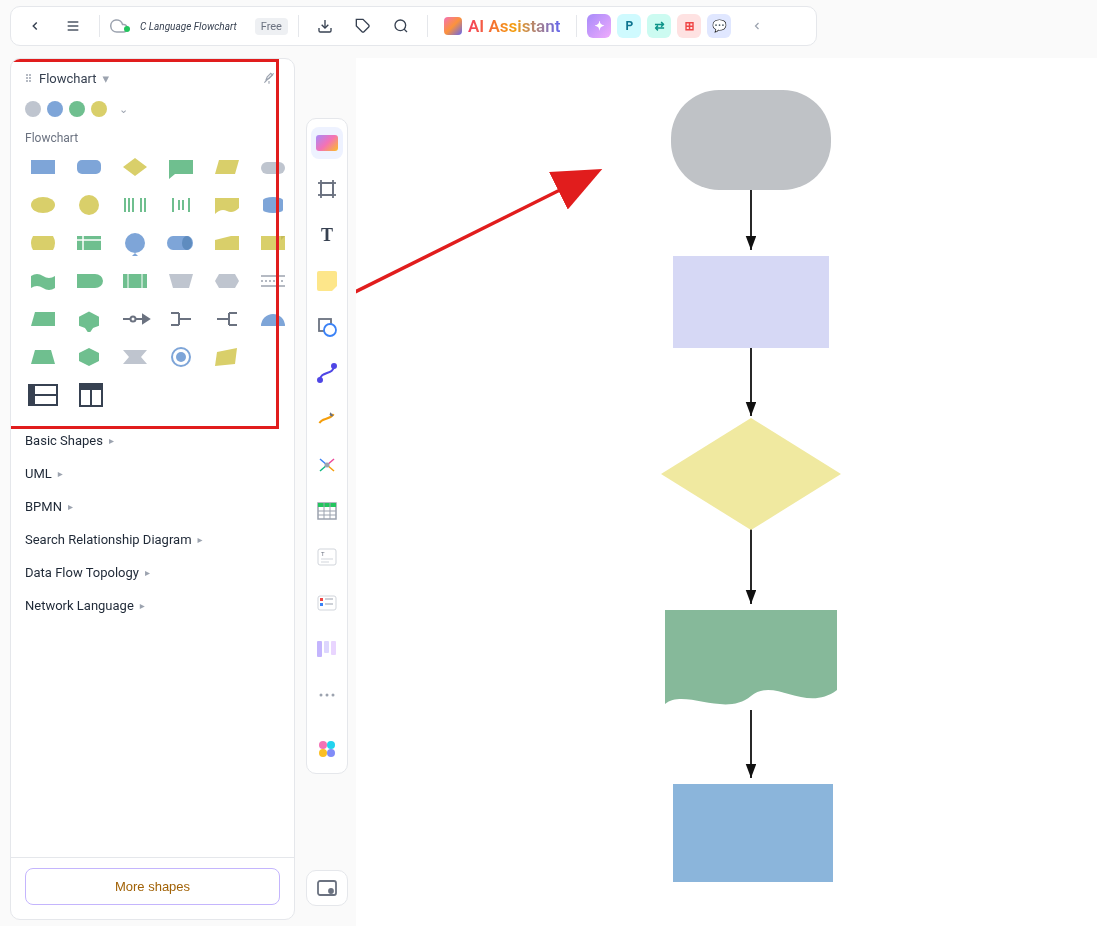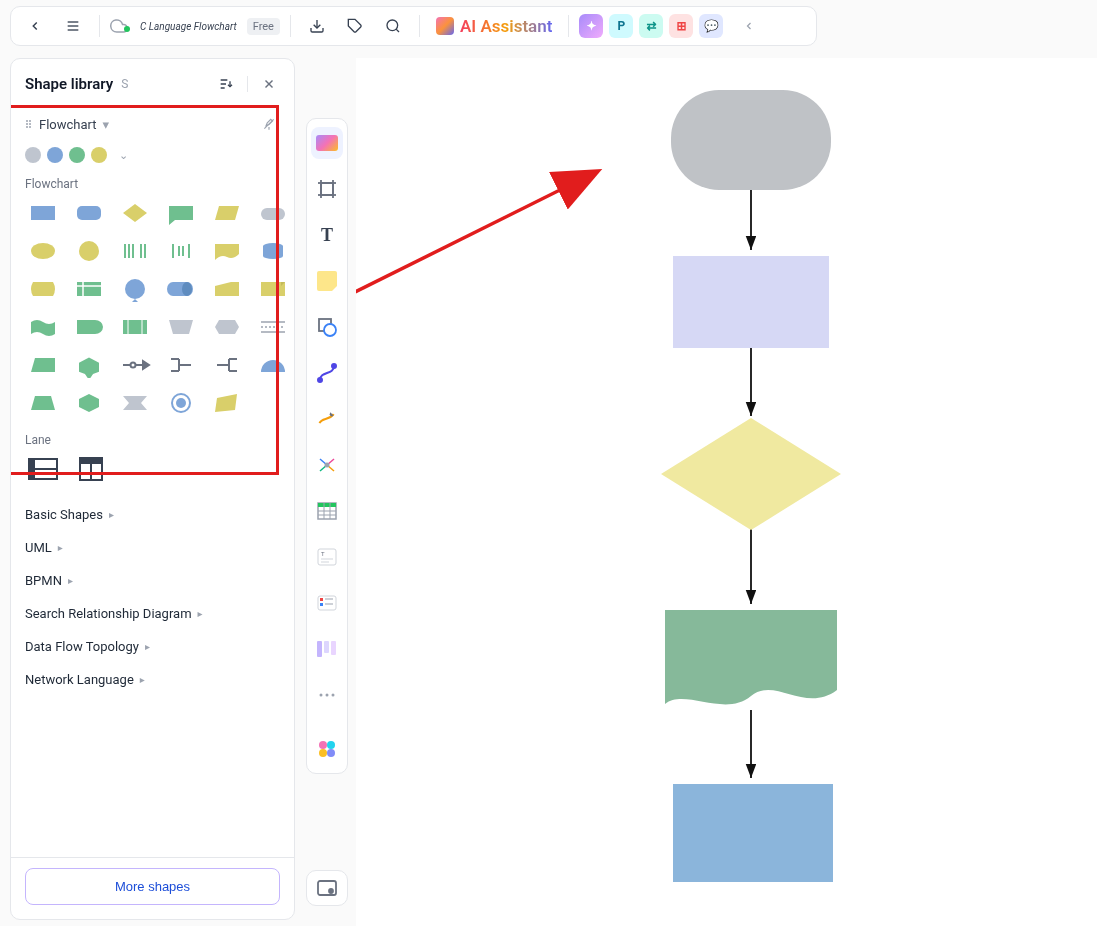--- a/index.html
+++ b/index.html
@@ -20,21 +20,21 @@
   .topbar {
     position: absolute; top: 6px; left: 10px; right: 280px;
     height: 40px;
     display: flex; align-items: center; gap: 6px;
     background: #fff; border: 1px solid var(--border); border-radius: 10px;
     padding: 0 8px;
   }
   .tb-btn { width: 32px; height: 32px; border-radius: 8px; display: flex; align-items: center; justify-content: center; }
   .tb-divider { width: 1px; height: 22px; background: var(--border); margin: 0 4px; }
   .doc-title { font-size: 10px; color: #374151; padding: 0 4px; white-space: nowrap; font-style: italic; }
-  .badge-free { font-size: 11px; background: #eef0f3; color: #6b7280; border-radius: 4px; padding: 2px 6px; margin-left: 0; }
+  .badge-free { font-size: 11px; background: #eef0f3; color: #6b7280; border-radius: 4px; padding: 2px 6px; margin-left: 8px; }
   .ai { display: flex; align-items: center; gap: 6px; padding: 0 6px; }
   .ai-logo { width: 18px; height: 18px; border-radius: 4px; background: linear-gradient(135deg,#f472b6,#fb923c,#6366f1); }
   .ai-text { font-size: 17px; font-weight: 600; background: linear-gradient(90deg,#f43f5e,#f59e0b,#6366f1); -webkit-background-clip: text; background-clip: text; color: transparent; }
   .mini-apps { display:flex; gap:6px; align-items:center; }
   .mini { width:24px; height:24px; border-radius:6px; display:flex; align-items:center; justify-content:center; font-size:12px; font-weight:700; }
 
   
   .sidebar {
     position: absolute; top: 58px; left: 10px; width: 285px; bottom: 6px;
     background: #fff; border: 1px solid var(--border); border-radius: 10px;
@@ -65,21 +65,21 @@
   .shape-cell { width:36px; height:28px; display:flex; align-items:center; justify-content:center; border-radius:4px; }
   .shape-cell svg { pointer-events:none; }
 
   .red-rect { position:absolute; border: 3px solid var(--red); pointer-events:none; }
 
   .cat-list { display:flex; flex-direction:column; gap: 18px; padding: 10px 0 12px 0; }
   .cat-item { font-size: 13px; color:#1f2937; display:flex; align-items:center; gap:6px;}
   .cat-item .chev { color:#9ca3af; font-size:10px; }
 
   .footer { padding: 10px 14px 14px 14px; border-top:1px solid var(--border); }
-  .more-btn { width:100%; border:1.5px solid #c4b5fd; color:#1d4ed8; background:#fff; border-radius:8px; font-size:13px; padding:10px 0; font-weight:500; }
+  .more-btn { width:100%; border:1.5px solid #c4b5fd; color:#a16207; background:#fff; border-radius:8px; font-size:13px; padding:10px 0; font-weight:500; }
 
   
   .toolstrip {
     position:absolute; top:118px; left:306px; width:42px;
     background:#fff; border:1px solid var(--border); border-radius:10px;
     display:flex; flex-direction:column; align-items:center; gap:4px; padding:8px 0;
   }
   .ts-item { width:32px; height:32px; display:flex; align-items:center; justify-content:center; border-radius:8px; }
   .ts-item.sel { background:#eef2ff; }
   .ts-gap { height:6px; }
@@ -161,42 +161,20 @@
       <div class="mini" style="background: rgb(224, 231, 255); color: rgb(99, 102, 241);">💬</div>
     </div>
   <div class="tb-btn" style="margin-left:4px;">
     <svg width="12" height="12" viewBox="0 0 24 24" fill="none" stroke="#9ca3af" stroke-width="2.5">
         <polyline points="15 18 9 12 15 6"></polyline>
       </svg>
   </div>
 </div>
 
 <div class="sidebar">
-  <div class="sb-head">
-    <span class="sb-title">Shape library</span>
-    <span class="sb-hotkey">S</span>
-    <div class="sb-head-right">
-      <div class="icon-btn">
-        <svg width="16" height="16" viewBox="0 0 24 24" stroke="#374151" stroke-width="2" fill="none">
-            <line x1="4" y1="6" x2="14" y2="6"></line>
-            <line x1="4" y1="12" x2="12" y2="12"></line>
-            <line x1="4" y1="18" x2="10" y2="18"></line>
-            <polyline points="18 8 18 16"></polyline>
-            <polyline points="15 13 18 16 21 13"></polyline>
-          </svg>
-      </div>
-      <div style="width:1px;height:16px;background:var(--border);"></div>
-      <div class="icon-btn">
-        <svg width="14" height="14" viewBox="0 0 24 24" stroke="#6b7280" stroke-width="2.5">
-            <line x1="18" y1="6" x2="6" y2="18"></line>
-            <line x1="6" y1="6" x2="18" y2="18"></line>
-          </svg>
-      </div>
-    </div>
-  </div>
 
 
   <div class="scroll-area">
 
     <div class="red-rect" style="top:0px; left:-14px; width:282px; height:370px;"></div>
 
     <div class="cat-row">
       <svg width="10" height="10" viewBox="0 0 10 10">
           <circle cx="2" cy="2" r="1" fill="#9ca3af"></circle>
           <circle cx="2" cy="5" r="1" fill="#9ca3af"></circle>
@@ -441,21 +419,20 @@
           </svg>
         </div>
         <div class="shape-cell">
           <svg width="32" height="26" viewBox="0 0 32 26">
             <polygon points="6,8 26,4 24,20 4,22" fill="#d9cf6a"></polygon>
           </svg>
         </div>
         <div></div>
       </div>
 
-    <div class="sublabel">Lane</div>
     <div style="display:flex; gap:12px; padding-bottom:14px;">
       <div class="shape-cell">
         <svg width="30" height="22">
             <rect x="1" y="1" width="28" height="20" fill="none" stroke="#374151" stroke-width="2"></rect>
             <rect x="1" y="1" width="6" height="20" fill="#374151"></rect>
             <line x1="7" y1="11" x2="29" y2="11" stroke="#374151" stroke-width="2"></line>
           </svg>
       </div>
       <div class="shape-cell">
         <svg width="24" height="24">

